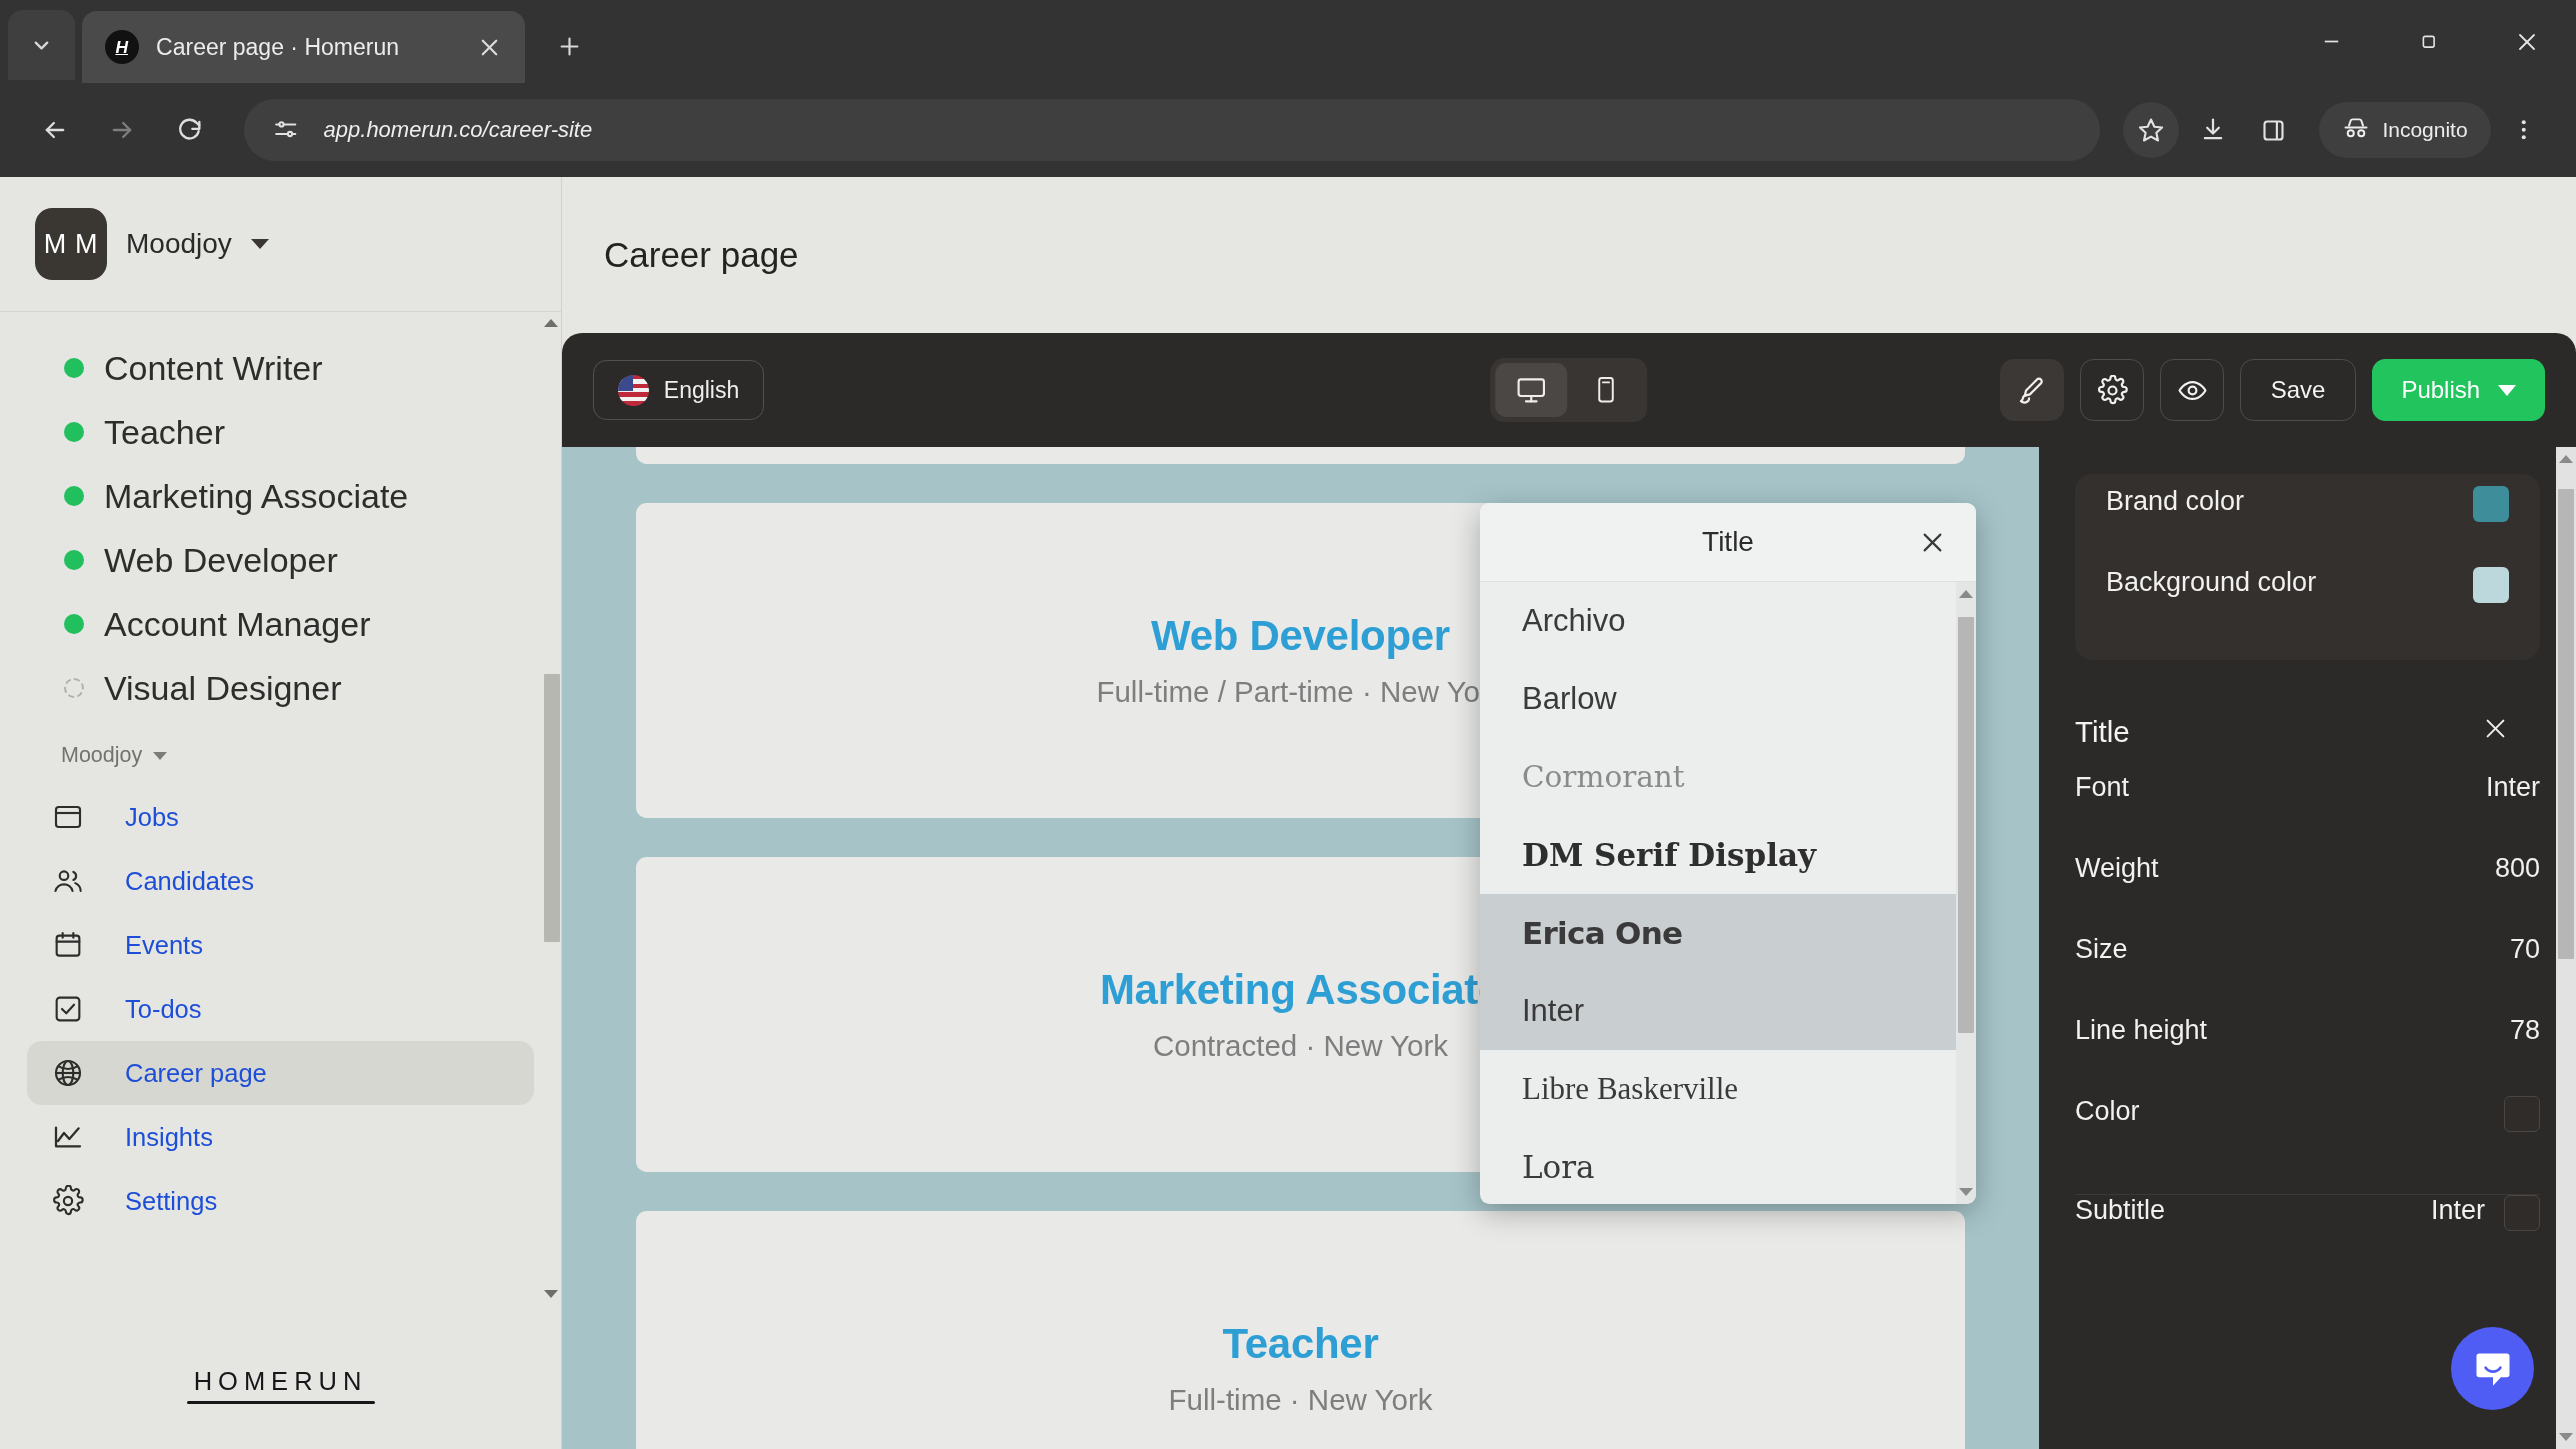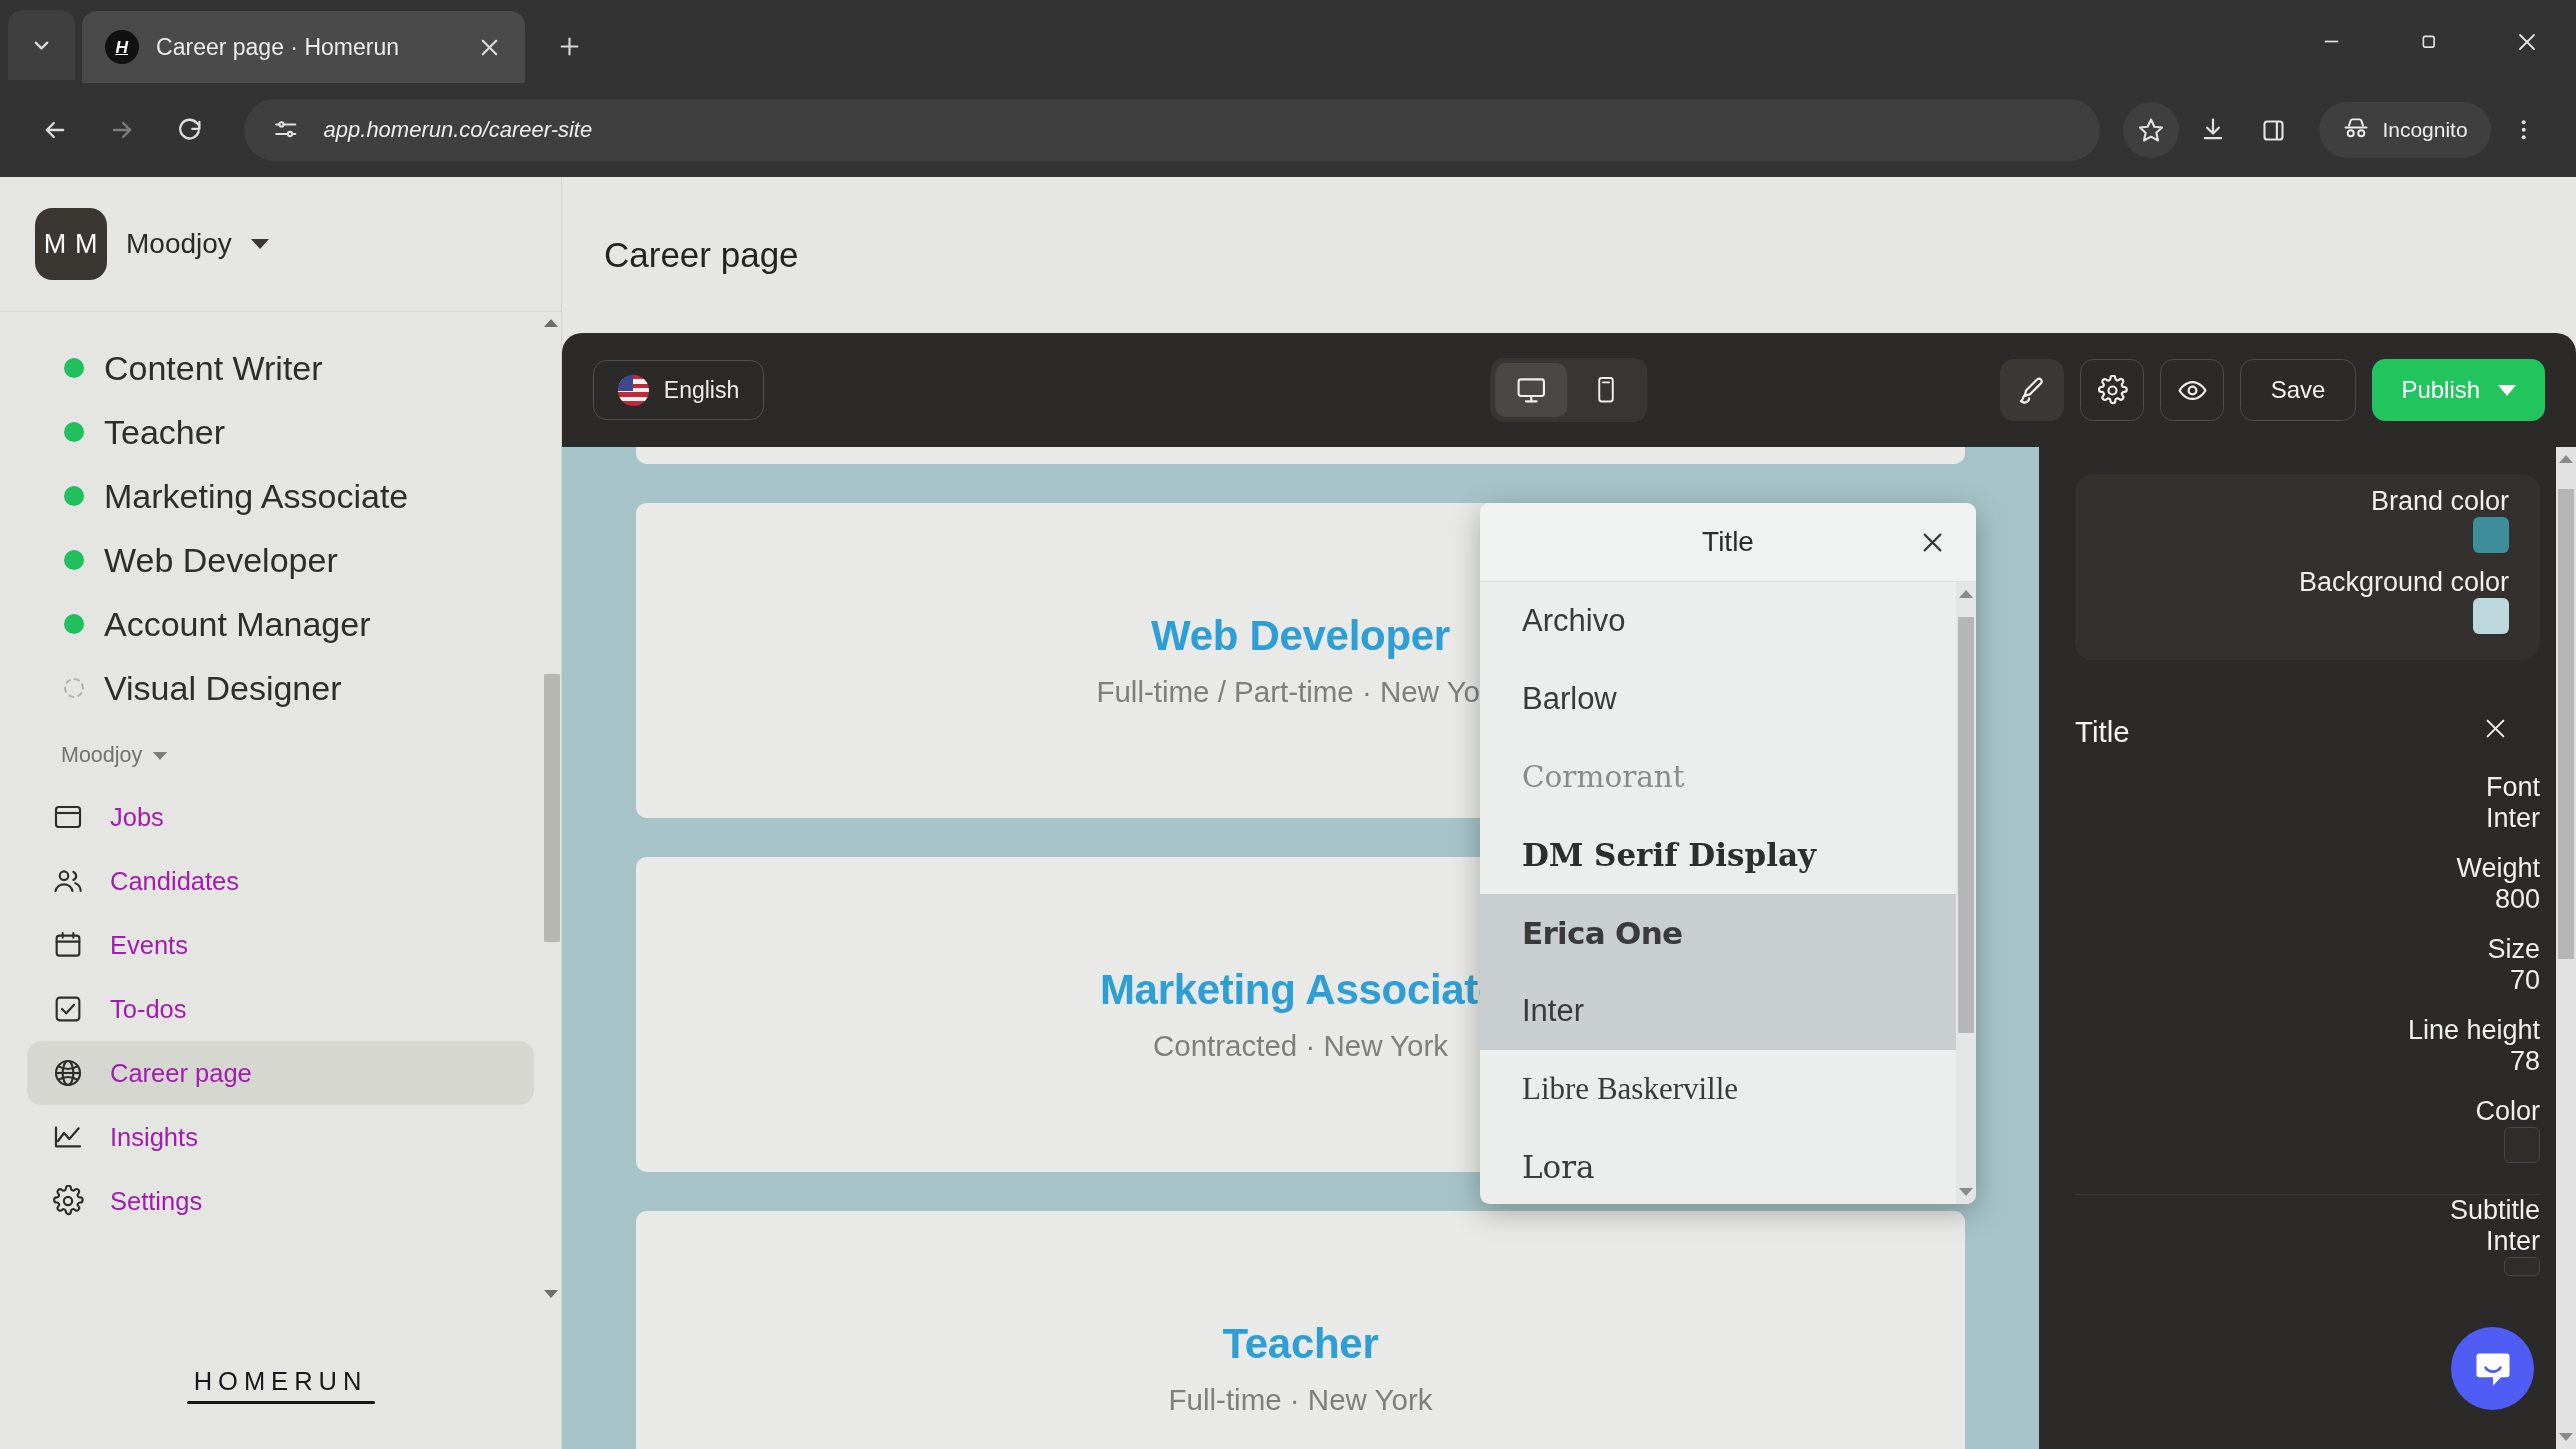--- a/index.html
+++ b/index.html
@@ -127,22 +127,22 @@
   .job-item {
     height: 64px; display: flex; align-items: center; gap: 20px; padding: 0 35px 0 64px;
   }
   .dot { width: 20px; height: 20px; border-radius: 50%; background: #21bf5e; flex: 0 0 auto; }
   .dot.draft { background: transparent; border: 2.7px dashed #b0b0aa; }
   .job-label { font-size: 34px; color: #2d2d2b; white-space: nowrap; }
 
   .nav-section { padding: 23px 27px 0 27px; }
   .nav-org { font-size: 21.5px; color: #73736d; display: flex; align-items: center; gap: 10.7px; padding-left: 34px; margin-bottom: 17.4px; }
   .nav-item {
-    height: 64px; display: flex; align-items: center; gap: 25px; padding: 0 24px;
-    border-radius: 14.8px; color: #a21caf; font-size: 25.5px;
+    height: 64px; display: flex; align-items: center; gap: 40px; padding: 0 24px;
+    border-radius: 14.8px; color: #1d4ed8; font-size: 25.5px;
   }
   .nav-item.active { background: #d7d7d2; }
   .nav-icon { width: 34px; height: 34px; display:flex; align-items:center; justify-content:center; flex: 0 0 auto; color: #2d2d2b; }
 
   .sidebar-footer {
     height: 127px; display: flex; align-items: center; justify-content: center;
     flex: 0 0 auto;
     text-align: right;
   }
   .homerun-logo { display: flex; flex-direction: column; align-items: center; gap: 5.4px; }
@@ -281,21 +281,21 @@
   
   .right-panel {
     width: 537px; flex: 0 0 auto; background: #2b2a28;
     position: relative; padding: 27px 0 0 0; overflow: hidden;
   }
   .panel-card {
     margin: 0 36px 31px 36px; background: #33302e; border-radius: 17.4px;
     padding: 12px 0;
   }
   .panel-row {
-    height: 81px; display: flex; align-items: flex-end; padding: 0 31px; flex-direction: column;
+    height: 81px; display: flex; align-items: flex-start; padding: 0 31px;
   }
   .panel-row .label { color: #f2f1ef; font-size: 27px; }
   .panel-row .value { margin-left: auto; color: #f2f1ef; font-size: 27px; }
   .swatch { margin-left: auto; width: 36px; height: 36px; border-radius: 6px; }
   .panel-section { margin: 4px 36px 0 36px; }
   .panel-section-head {
     height: 81px; display: flex; align-items: center; padding: 0 31px 0 0;
   }
   .panel-section-head .label { color: #f4f3f1; font-size: 29.5px; }
   .panel-section-head .x { margin-left: auto; color: #f0efed; font-size: 28px; }

